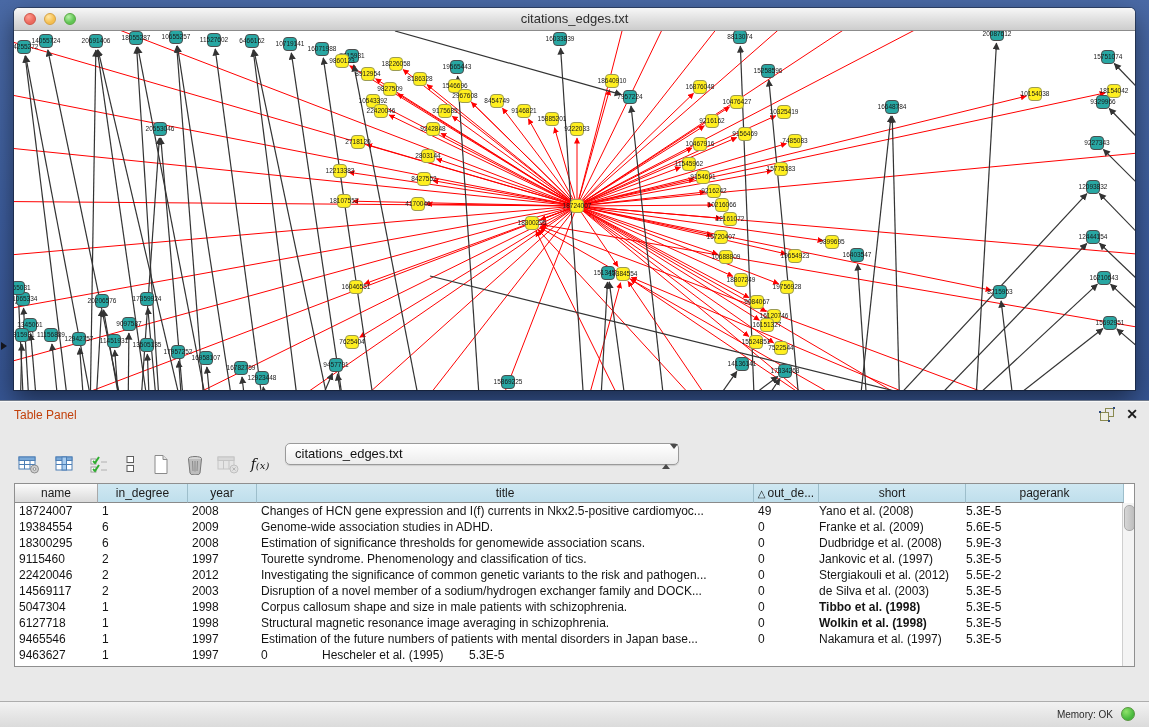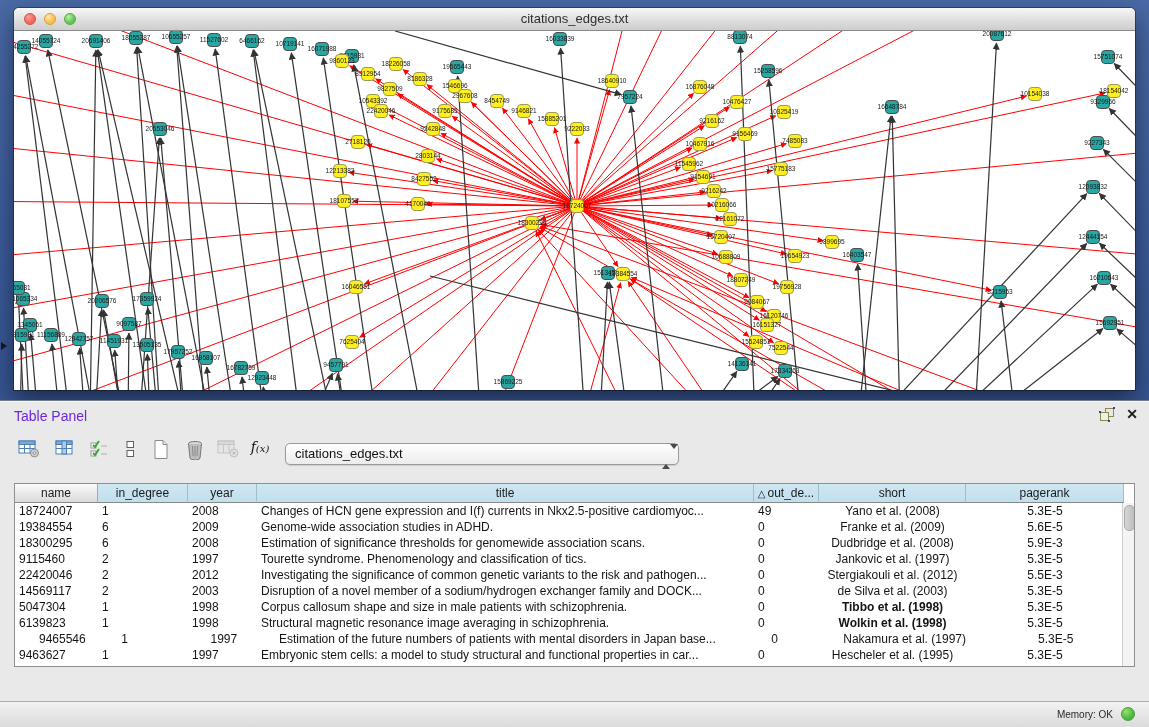--- a/index.html
+++ b/index.html
@@ -38,25 +38,25 @@
     border-top:4px solid transparent;border-bottom:4px solid transparent;
     border-left:6px solid #15151c;
   }
   
   #table-panel{
     position:absolute;left:0;top:400px;width:1149px;height:327px;
     background:#e9e9e9;border-top:1px solid #6f7a8c;
     box-shadow:inset 0 1px 0 #f8f8f8;
   }
   .panel-header{height:28px;position:relative;}
-  .panel-title{position:absolute;left:14px;top:7px;font-size:14px;color:#6d28d9;}
+  .panel-title{position:absolute;left:14px;top:7px;font-size:12px;color:#c2410c;}
   .float-btn{position:absolute;right:34px;top:6px;width:16px;height:15px;cursor:pointer;}
   .close-btn{position:absolute;right:11px;top:5px;font-size:14px;font-weight:bold;color:#1a1a1a;cursor:pointer;}
   .toolbar{position:absolute;left:0;top:34px;width:1149px;height:38px;}
-  .tb-btn{position:absolute;top:4px;width:26px;height:26px;display:flex;align-items:flex-start;justify-content:center;cursor:pointer;}
+  .tb-btn{position:absolute;top:16px;width:26px;height:26px;display:flex;align-items:center;justify-content:center;cursor:pointer;}
   .tb-btn svg{display:block;}
   .fx{font-family:"DejaVu Serif",serif;font-style:italic;font-size:14px;color:#111;}
   .fx small{font-size:10px;}
   .combo{
     position:absolute;left:285px;top:8px;width:394px;height:22px;box-sizing:border-box;
     border:1px solid #9a9a9a;border-radius:5px;
     background:linear-gradient(180deg,#ffffff,#ececec);
     box-shadow:0 1px 1px rgba(0,0,0,.12);
     font-size:13px;color:#111;line-height:20px;padding-left:9px;cursor:pointer;
   }
@@ -76,21 +76,21 @@
     border-right:1px solid #9dbecb;border-bottom:1px solid #8a8a8a;
     overflow:hidden;white-space:nowrap;
   }
   .th.plain{background:linear-gradient(180deg,#fbfbfb,#dadada);border-right:1px solid #a8a8a8;}
   .sortglyph{font-size:10px;margin-right:2px;}
   .tr{display:flex;height:16px;}
   .td{
     box-sizing:border-box;height:16px;line-height:16px;font-size:12px;color:#141414;
     padding-left:4px;overflow:hidden;white-space:nowrap;
   }
-  .td.center{text-align:center;padding-left:0;}
+  .td.center{text-align:left;padding-left:0;}
   .vscroll{
     position:absolute;right:0;top:19px;bottom:0;width:12px;
     background:#f4f4f4;border-left:1px solid #cfcfcf;box-sizing:border-box;
   }
   .thumb{position:absolute;left:1px;top:2px;width:9px;height:24px;border-radius:5px;
     background:linear-gradient(90deg,#d6d6d6,#bdbdbd);border:1px solid #a9a9a9;}
   
   .tabs{
     position:absolute;left:0;top:273px;width:1149px;display:flex;justify-content:center;
   }
@@ -629,63 +629,62 @@
           <div class="td center" style="width: 147px;">Jankovic et al. (1997)</div>
           <div class="td center" style="width: 158px;">5.3E-5</div>
         </div>
         <div class="tr">
           <div class="td" style="width: 83px;">22420046</div>
           <div class="td" style="width: 90px;">2</div>
           <div class="td" style="width: 69px;">2012</div>
           <div class="td" style="width: 497px;">Investigating the significance of common genetic variants to the risk and pathogen...</div>
           <div class="td" style="width: 65px;">0</div>
           <div class="td center" style="width: 147px;">Stergiakouli et al. (2012)</div>
-          <div class="td center" style="width: 158px;">5.5E-3</div>
+          <div class="td center" style="width: 158px;">5.5E-2</div>
         </div>
         <div class="tr">
           <div class="td" style="width: 83px;">14569117</div>
           <div class="td" style="width: 90px;">2</div>
           <div class="td" style="width: 69px;">2003</div>
           <div class="td" style="width: 497px;">Disruption of a novel member of a sodium/hydrogen exchanger family and DOCK...</div>
           <div class="td" style="width: 65px;">0</div>
           <div class="td center" style="width: 147px;">de Silva et al. (2003)</div>
           <div class="td center" style="width: 158px;">5.3E-5</div>
         </div>
         <div class="tr">
           <div class="td" style="width: 83px;">5047304</div>
           <div class="td" style="width: 90px;">1</div>
           <div class="td" style="width: 69px;">1998</div>
           <div class="td" style="width: 497px;">Corpus callosum shape and size in male patients with schizophrenia.</div>
           <div class="td" style="width: 65px;">0</div>
           <div class="td center" style="width: 147px; font-weight: bold;">Tibbo et al. (1998)</div>
           <div class="td center" style="width: 158px;">5.3E-5</div>
         </div>
         <div class="tr">
-          <div class="td" style="width: 83px;">6139823</div>
+          <div class="td" style="width: 83px;">6127718</div>
           <div class="td" style="width: 90px;">1</div>
           <div class="td" style="width: 69px;">1998</div>
           <div class="td" style="width: 497px;">Structural magnetic resonance image averaging in schizophrenia.</div>
           <div class="td" style="width: 65px;">0</div>
           <div class="td center" style="width: 147px; font-weight: bold;">Wolkin et al. (1998)</div>
           <div class="td center" style="width: 158px;">5.3E-5</div>
         </div>
         <div class="tr">
-          <div class="td" style="width: 83px; margin-left: 20px;">9465546</div>
+          <div class="td" style="width: 83px;">9465546</div>
           <div class="td" style="width: 90px;">1</div>
           <div class="td" style="width: 69px;">1997</div>
           <div class="td" style="width: 497px;">Estimation of the future numbers of patients with mental disorders in Japan base...</div>
           <div class="td" style="width: 65px;">0</div>
           <div class="td center" style="width: 147px;">Nakamura et al. (1997)</div>
           <div class="td center" style="width: 158px;">5.3E-5</div>
         </div>
         <div class="tr">
           <div class="td" style="width: 83px;">9463627</div>
           <div class="td" style="width: 90px;">1</div>
           <div class="td" style="width: 69px;">1997</div>
-          <div class="td" style="width: 497px;">Embryonic stem cells: a model to study structural and functional properties in car...</div>
           <div class="td" style="width: 65px;">0</div>
           <div class="td center" style="width: 147px;">Hescheler et al. (1995)</div>
           <div class="td center" style="width: 158px;">5.3E-5</div>
         </div>
       </div>
     <div class="vscroll">
       <div class="thumb"></div>
     </div>
   </div>
 

